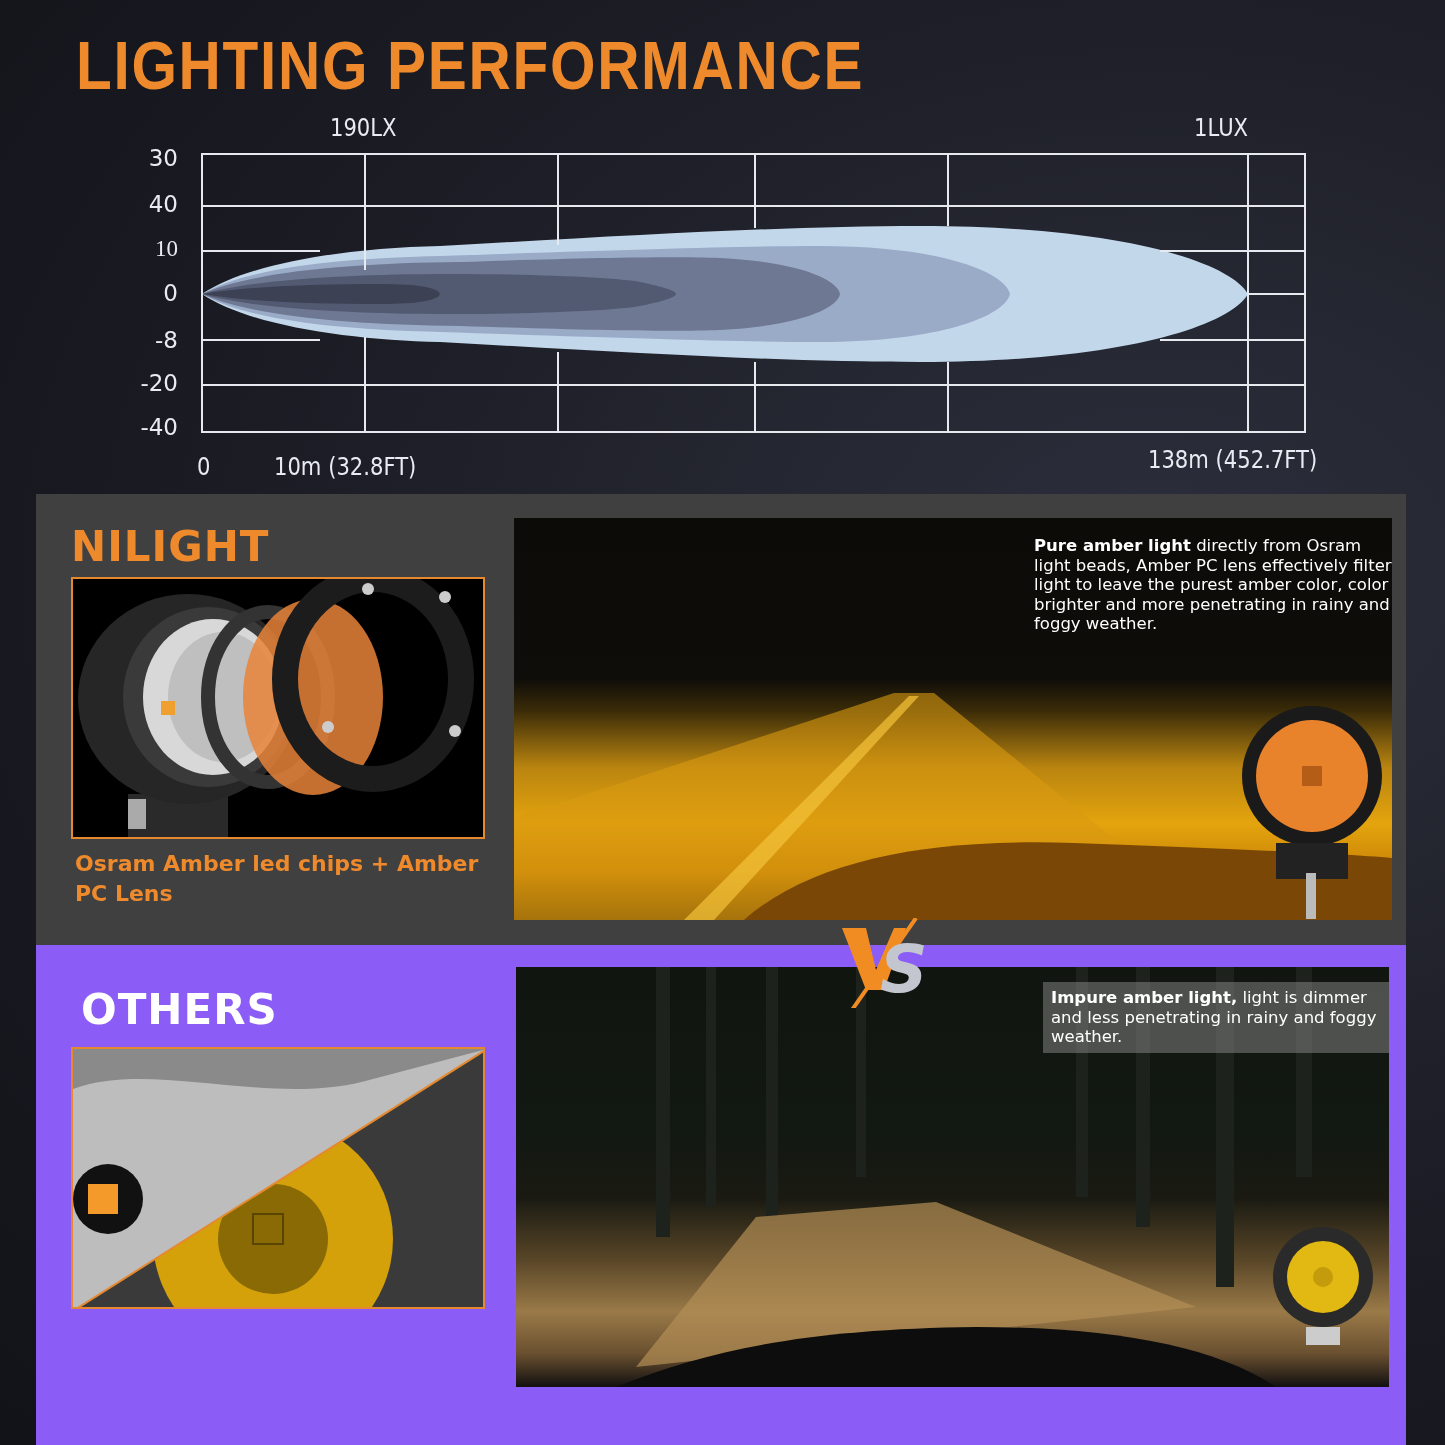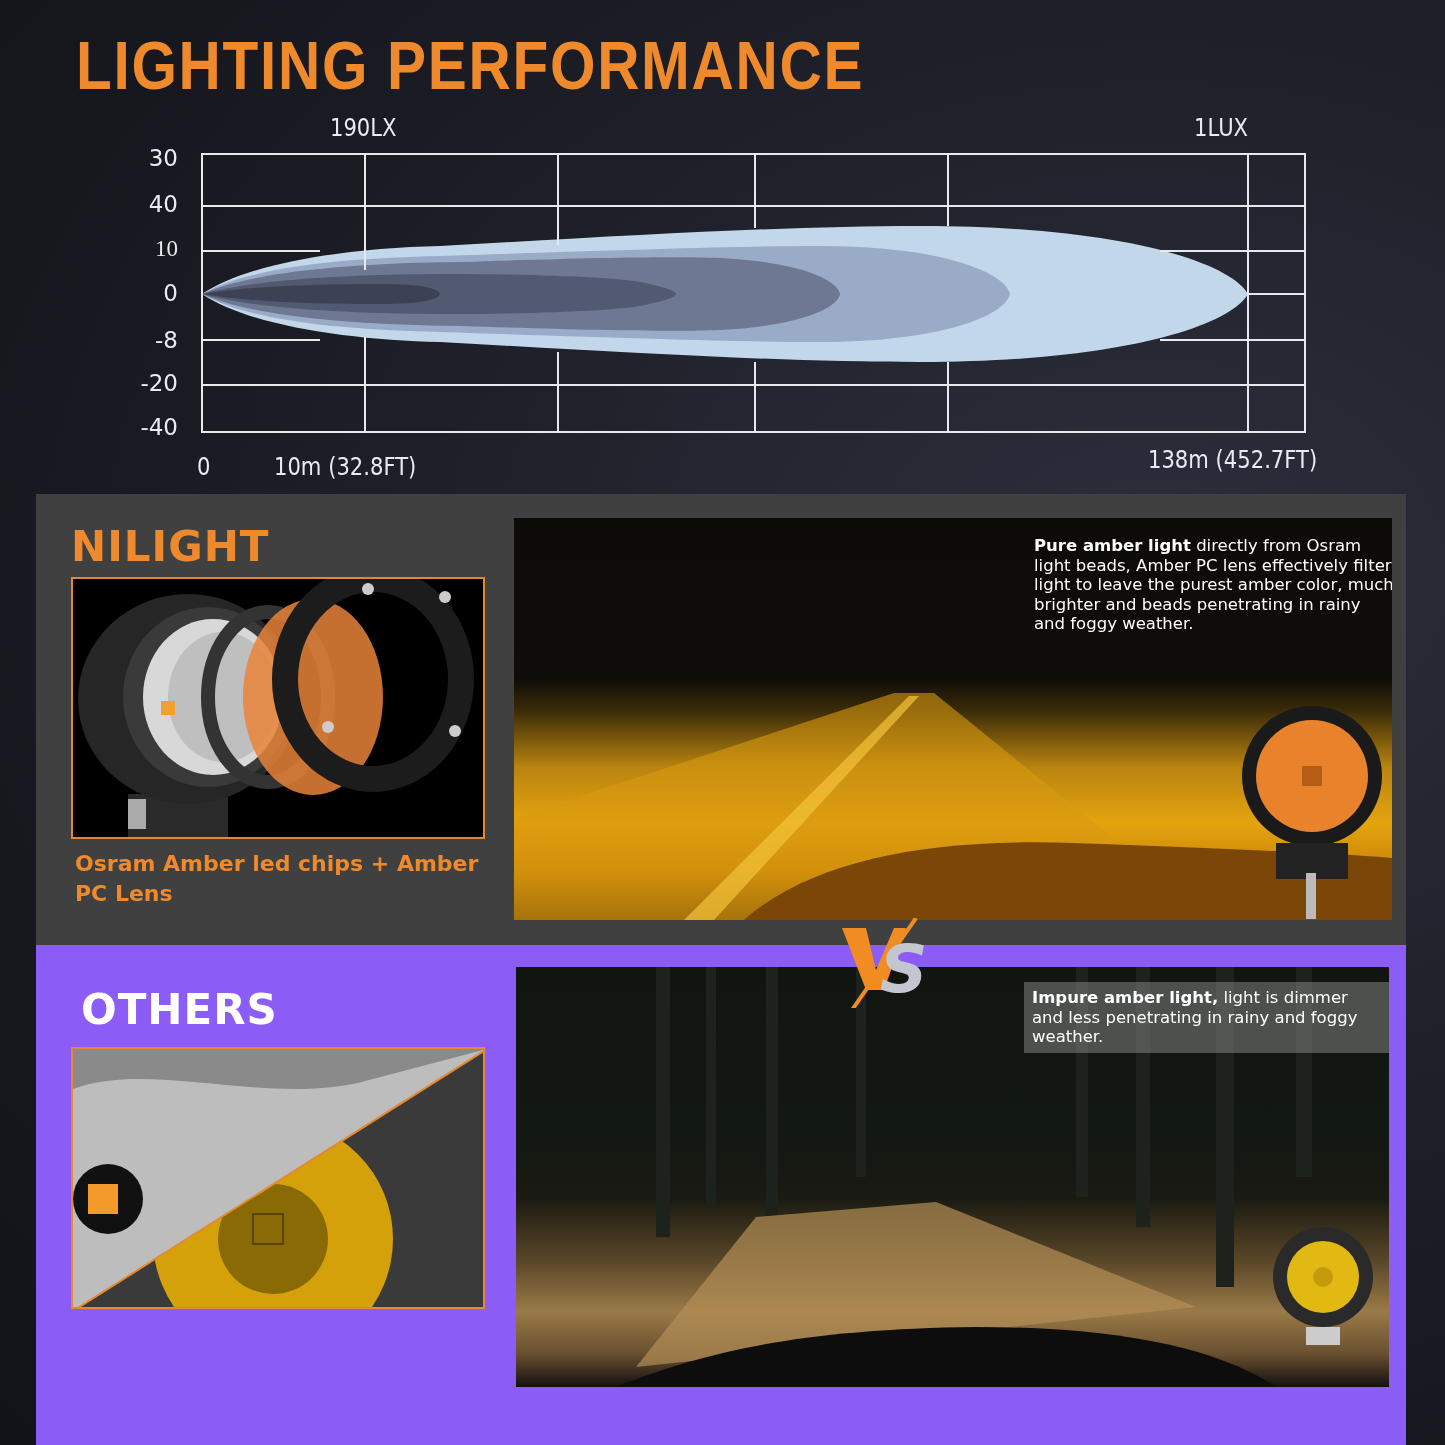--- a/index.html
+++ b/index.html
@@ -94,21 +94,21 @@
     <svg width="878" height="402" style="position:absolute;left:0;top:0;">
       <polygon points="380,175 420,175 700,402 0,402 0,300" fill="#d99a10" opacity="0.6"></polygon>
       <polygon points="395,178 405,178 200,402 170,402" fill="#f3c33a" opacity="0.7"></polygon>
       <path d="M230,402 C300,340 420,320 560,325 C700,330 820,335 878,340 L878,402 Z" fill="#7a4706"></path>
       <circle cx="798" cy="258" r="70" fill="#1a1a1a"></circle>
       <circle cx="798" cy="258" r="56" fill="#e8832b"></circle>
       <rect x="788" y="248" width="20" height="20" fill="#b35d16"></rect>
       <rect x="762" y="325" width="72" height="36" fill="#222"></rect>
       <rect x="792" y="355" width="10" height="46" fill="#bbb"></rect>
     </svg>
-    <div class="desc" style="left:520px;top:18px;width:360px;"><b>Pure amber light</b><span> directly from Osram light beads, Amber PC lens effectively filter light to leave the purest amber color, much brighter and beads penetrating in rainy and foggy weather.</span></div>
+    <div class="desc" style="left:520px;top:18px;width:360px;"><b>Pure amber light</b><span> directly from Osram light beads, Amber PC lens effectively filter light to leave the purest amber color, color brighter and more penetrating in rainy and foggy weather.</span></div>
   </div>
 </div>
 
 <div class="panel panel-bot">
   <div class="brand" style="left:45px;top:40px;color:#ffffff;">OTHERS</div>
   <div class="thumb" style="left:35px;top:102px;width:414px;height:262px;">
     <svg width="414" height="262">
       <rect x="0" y="0" width="414" height="262" fill="#bdbdbd"></rect>
       <path d="M0,40 C80,10 200,60 300,30 L414,0 L0,0 Z" fill="#8a8a8a"></path>
       <circle cx="35" cy="150" r="35" fill="#111"></circle>
@@ -135,21 +135,21 @@
         <rect x="700" y="0" width="18" height="320"></rect>
           <rect x="780" y="0" width="16" height="210"></rect>
       </g>
       <polygon points="240,250 420,235 680,340 120,400" fill="#b48e56" opacity="0.7"></polygon>
       <path d="M100,420 C200,380 300,362 460,360 C600,360 700,380 760,420 Z" fill="#0d0d0d"></path>
       <circle cx="807" cy="310" r="50" fill="#2a2a2a"></circle>
       <circle cx="807" cy="310" r="36" fill="#e2b812"></circle>
       <circle cx="807" cy="310" r="10" fill="#c49b0a"></circle>
       <rect x="790" y="360" width="34" height="18" fill="#ccc"></rect>
     </svg>
-    <div class="desc" style="left:508px;top:15px;width:365px;padding:6px 8px;background:rgba(150,150,150,0.45);"><b>Impure amber light,</b><span> light is dimmer and less penetrating in rainy and foggy weather.</span></div>
+    <div class="desc" style="left:527px;top:15px;width:365px;padding:6px 8px;background:rgba(150,150,150,0.45);"><b>Impure amber light,</b><span> light is dimmer and less penetrating in rainy and foggy weather.</span></div>
   </div>
 </div>
 
 <div class="vs">
   <svg width="110" height="90">
     <polygon points="6,10 30,10 40,52 58,10 70,10 48,72 30,72" fill="#f08c22"></polygon>
     <line x1="80" y1="0" x2="16" y2="92" stroke="#f08c22" stroke-width="4"></line>
     <text x="44" y="74" font-family="DejaVu Sans, sans-serif" font-weight="bold" font-style="italic" font-size="66" fill="#c3c6cf">S</text>
   </svg>
 </div>

